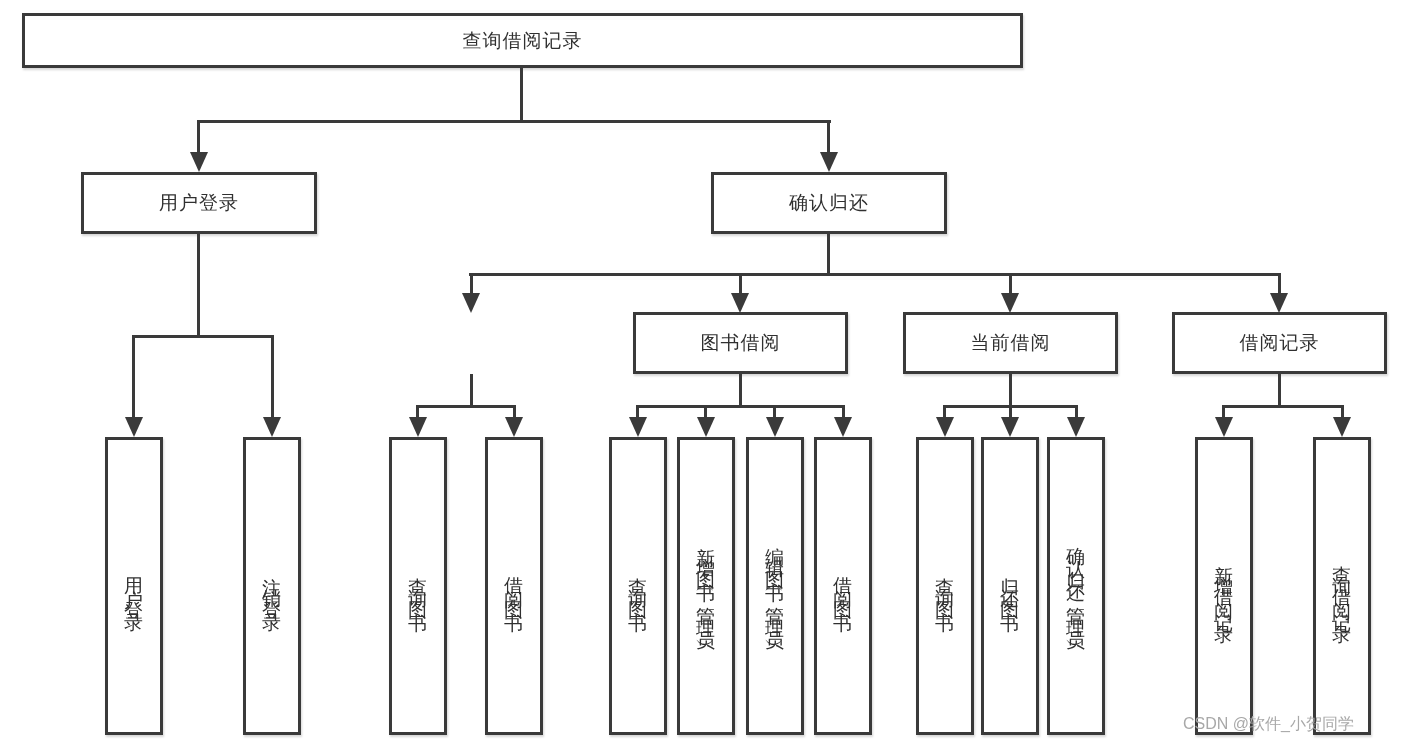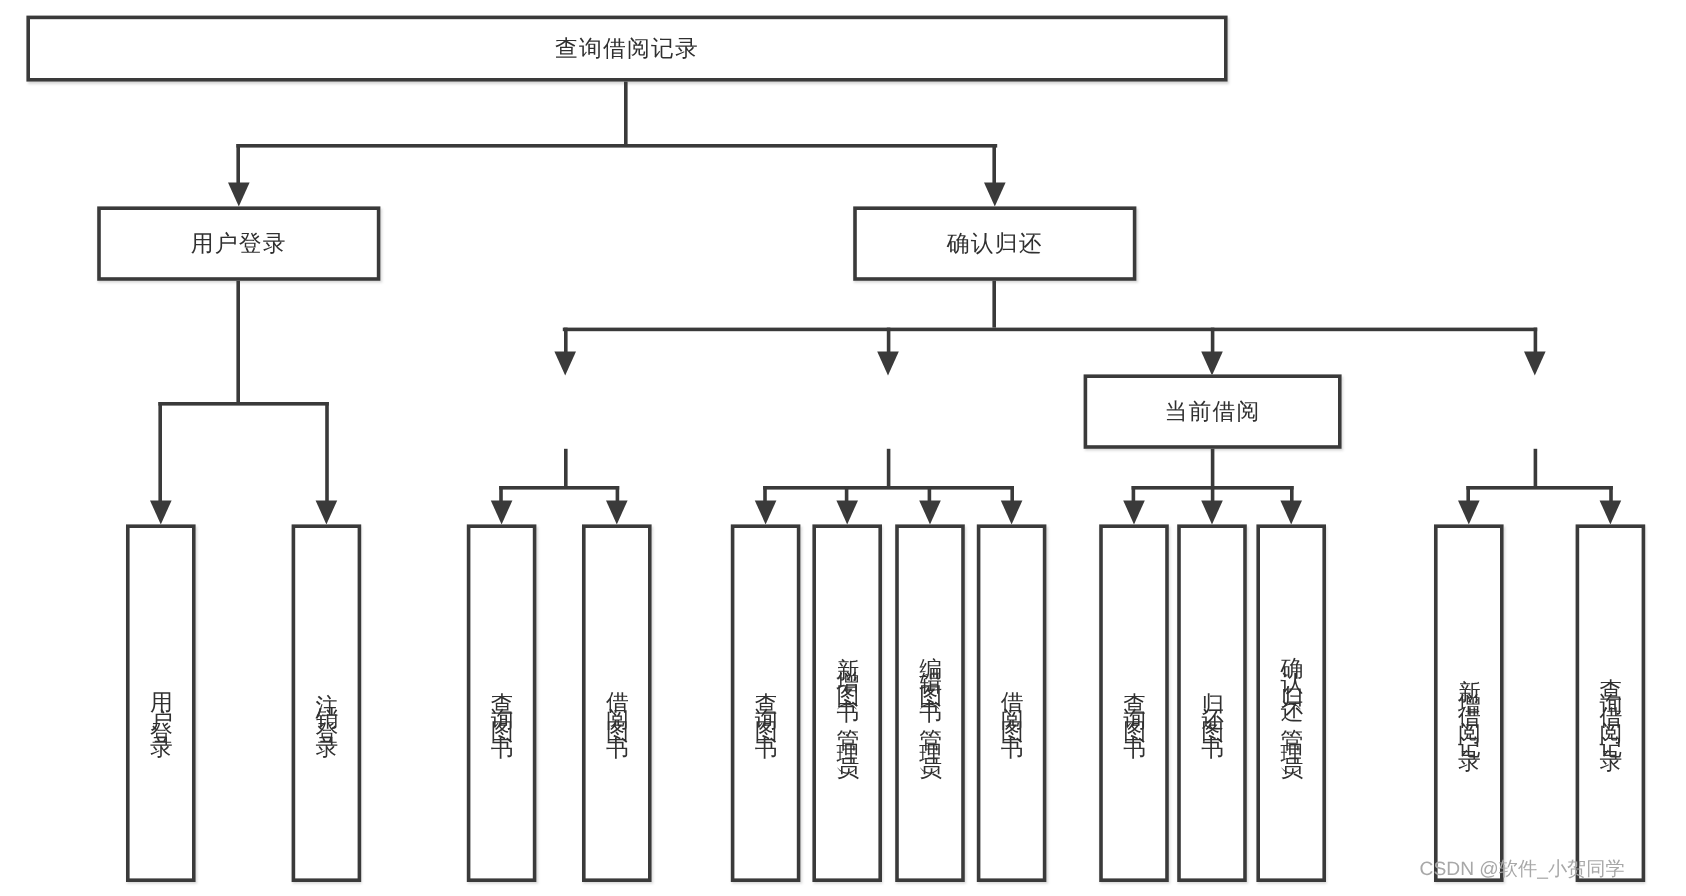--- a/index.html
+++ b/index.html
@@ -96,22 +96,28 @@
   <div class="hl" style="left:469px;top:273px;width:812px;"></div>
   <div class="vl" style="left:470px;top:273px;height:22px;"></div>
   <div class="ah" style="left:462px;top:293px;"></div>
   <div class="vl" style="left:739px;top:273px;height:22px;"></div>
   <div class="ah" style="left:731px;top:293px;"></div>
   <div class="vl" style="left:1009px;top:273px;height:22px;"></div>
   <div class="ah" style="left:1001px;top:293px;"></div>
   <div class="vl" style="left:1278px;top:273px;height:22px;"></div>
   <div class="ah" style="left:1270px;top:293px;"></div>
 
+  <div class="node" style="left:633px;top:312px;width:215px;height:62px;">
+    <span>图书借阅</span>
+  </div>
   <div class="node" style="left:903px;top:312px;width:215px;height:62px;">
     <span>当前借阅</span>
+  </div>
+  <div class="node" style="left:1172px;top:312px;width:215px;height:62px;">
+    <span>借阅记录</span>
   </div>
 
   <div class="vl" style="left:470px;top:374px;height:31px;"></div>
   <div class="hl" style="left:416px;top:405px;width:100px;"></div>
   <div class="vl" style="left:416px;top:405px;height:14px;"></div>
   <div class="ah" style="left:409px;top:417px;"></div>
   <div class="vl" style="left:513px;top:405px;height:14px;"></div>
   <div class="ah" style="left:505px;top:417px;"></div>
 
   <div class="vl" style="left:739px;top:374px;height:31px;"></div>

